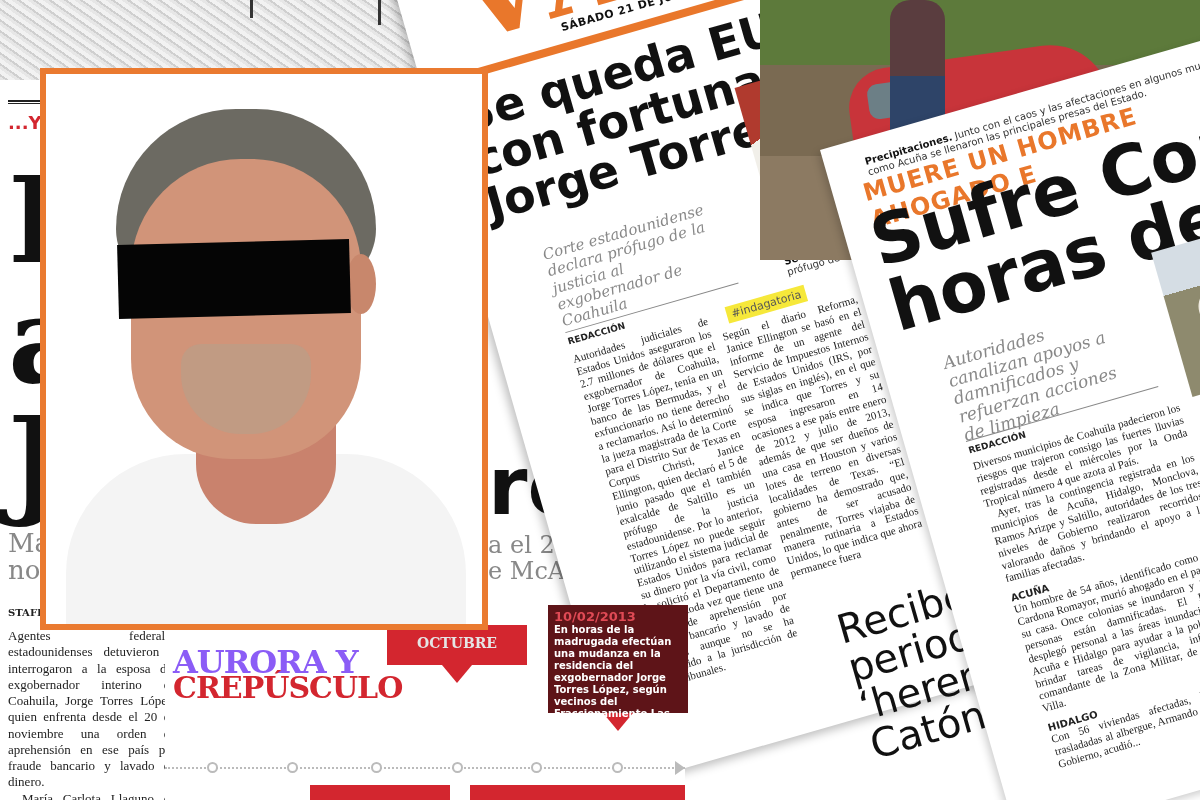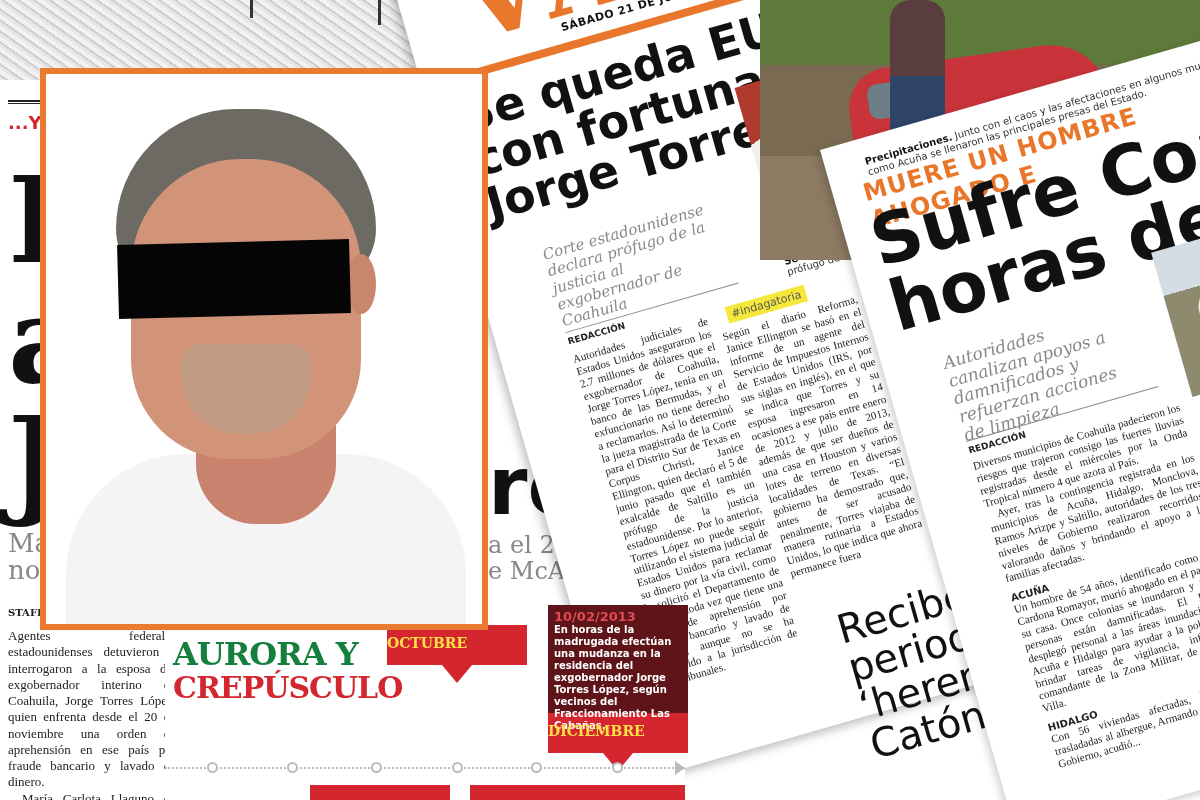--- a/index.html
+++ b/index.html
@@ -51,26 +51,26 @@
   .right-page .deck { position:absolute; left:60px; top:230px; width:180px; font: italic 17px "DejaVu Serif", serif; color:#888; line-height:1.1; }
   .right-page .byline { position:absolute; left:60px; top:320px; font: bold 9px "DejaVu Sans", sans-serif; color:#222; border-top:1px solid #888; padding-top:4px; width:200px;}
   .right-page .col { position:absolute; left:60px; top:340px; width:215px; font: 11px "Liberation Serif", serif; color:#222; line-height:1.18; text-align: justify;}
   .right-page .col .sec { font: bold 10px "DejaVu Sans", sans-serif; margin-top:8px; display:block; }
   .right-page .col p + p { text-indent: 10px; }
   .right-page .photo2 { position:absolute; left:290px; top:190px; width:150px; height:150px; background: linear-gradient(180deg,#d5dde4 0 30%, #8e8a6e 30% 100%); }
   .right-page .photo2 .p { position:absolute; left:30px; top:50px; width:40px; height:90px; background:#f1ece3; border-radius:20px 20px 4px 4px; }
 
   
   .timeline { left: 165px; top: 615px; width: 520px; height: 190px; background:#fff; }
-  .timeline .t1 { position:absolute; left:8px; top:20px; font: 900 32px "DejaVu Serif", serif; color:#15803d; letter-spacing:-1px;text-align:center; }
+  .timeline .t1 { position:absolute; left:8px; top:28px; font: 900 32px "DejaVu Serif", serif; color:#8b5cf6; letter-spacing:-1px;text-align:center; }
   .timeline .t2 { position:absolute; left:8px; top:55px; font: 900 30px "DejaVu Serif", serif; color:#d3262f; letter-spacing:-1px; }
   .timeline .card { position:absolute; width:140px; }
   .timeline .card .top { padding:4px 6px; font: bold 10px "DejaVu Sans", sans-serif; color:#fff; line-height:1.2; height:88px; }
   .timeline .card .date { color:#e04a55; font: bold 13px "DejaVu Sans", sans-serif; display:block; }
-  .timeline .card .month { background:#d3262f; color:#fde047; text-align:left; font: bold 14px "DejaVu Serif", serif; padding:10px 0; height:40px; }
+  .timeline .card .month { background:#d3262f; color:#e5e5e5; text-align:center; font: bold 14px "DejaVu Serif", serif; padding:10px 0; height:40px; }
   .timeline .card .arrow { width:0; height:0; margin: 0 auto; border-left:15px solid transparent; border-right:15px solid transparent; border-top:18px solid #d3262f; }
   .timeline .line { position:absolute; left:0; top:152px; width:520px; border-top:2px dotted #bbb; }
   .timeline .dot { position:absolute; top:147px; width:11px; height:11px; border-radius:50%; border:2px solid #bbb; background:#fff; }
   .timeline .tri { position:absolute; right:0; top:146px; width:0; height:0; border-top:7px solid transparent; border-bottom:7px solid transparent; border-left:10px solid #bbb; }
   .timeline .up { position:absolute; top:170px; height:40px; background:#d3262f; }
 
   
   .mug { left: 40px; top: 68px; width: 448px; height: 562px; border: 6px solid #ea7a30; background:#fff; overflow:hidden; }
   .mug .shirt { position:absolute; left:20px; top:380px; width:400px; height:200px; background:#f4f4f4; border-radius: 120px 120px 0 0; }
   .mug .neck { position:absolute; left:150px; top:330px; width:140px; height:120px; background:#c9826d; border-radius: 0 0 60px 60px; }
@@ -181,21 +181,20 @@
   <div class="card" style="left:222px;top:10px;">
     <div class="month">OCTUBRE</div>
     <div class="arrow"></div>
   </div>
 
   <div class="card" style="left:383px;top:-10px;">
     <div class="top" style="background:#5e1418;height:108px;">
       <span class="date">10/02/2013</span>
       <span>En horas de la madrugada efectúan una mudanza en la residencia del exgobernador Jorge Torres López, según vecinos del Fraccionamiento Las Cabañas.</span>
     </div>
-    <div class="month">DICIEMBRE</div>
     <div class="arrow"></div>
   </div>
 
   <div class="line"></div>
   <div class="dot" style="left:42px"></div>
   <div class="dot" style="left:122px"></div>
   <div class="dot" style="left:206px"></div>
   <div class="dot" style="left:287px"></div>
   <div class="dot" style="left:366px"></div>
   <div class="dot" style="left:447px"></div>

